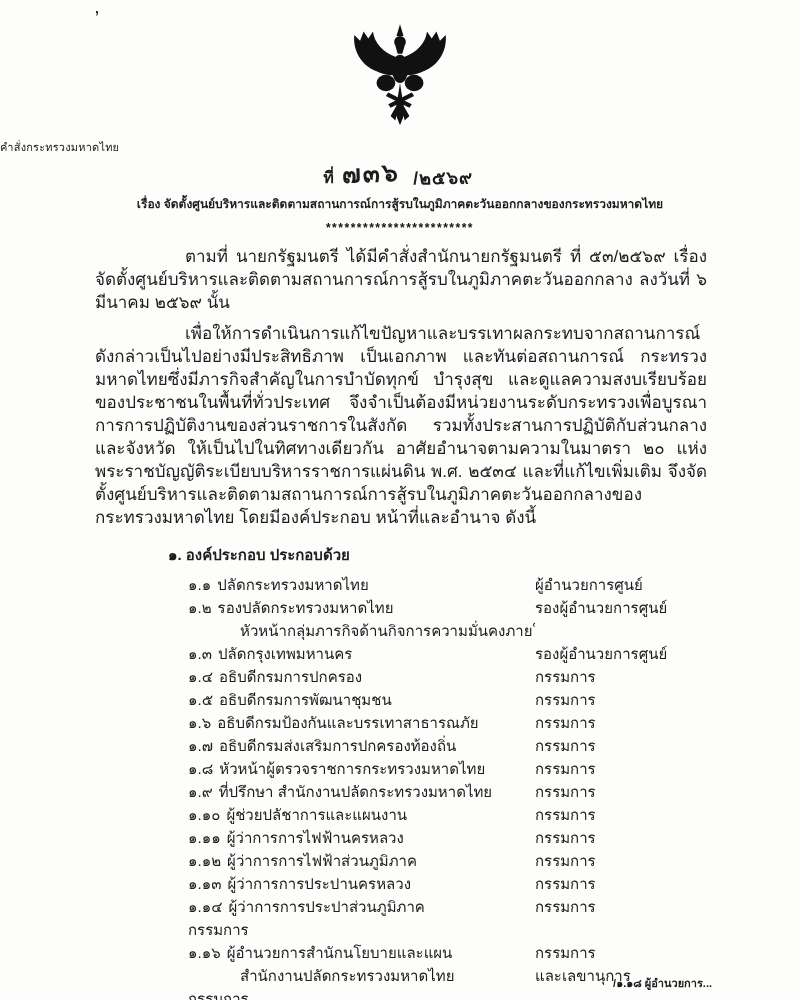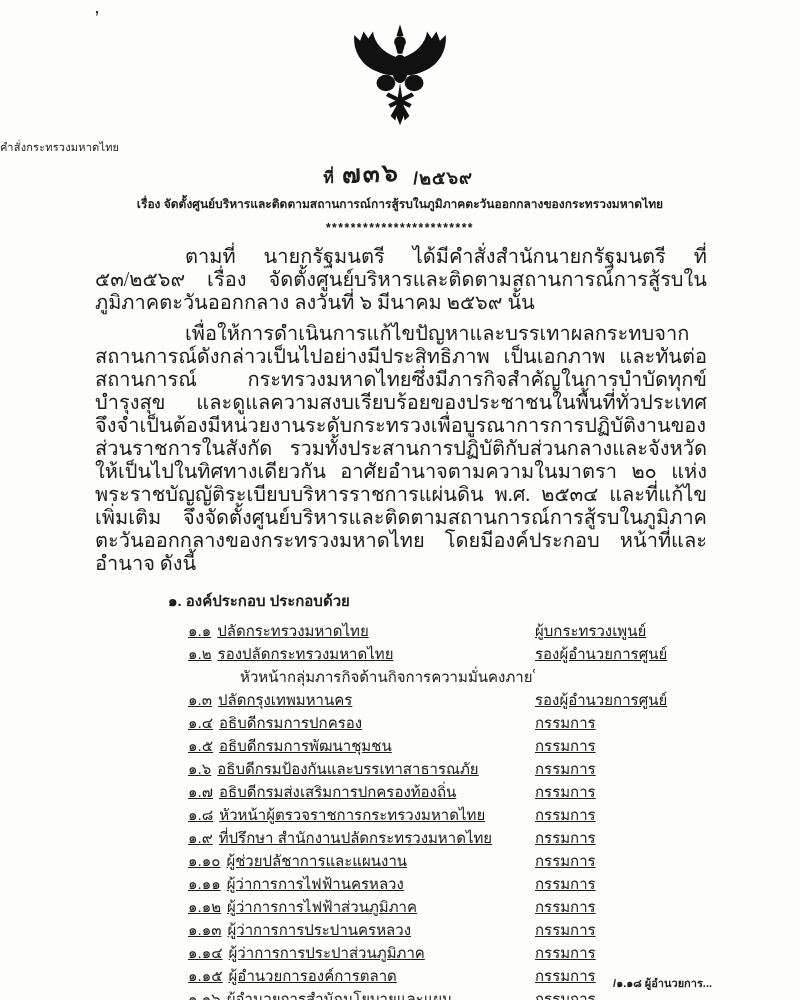--- a/index.html
+++ b/index.html
@@ -36,29 +36,29 @@
   .subject{
     text-align:center;font-size:12px;font-weight:bold;margin-top:2px;
     padding:0 60px;
   }
   .divider{
     text-align:center;font-size:12px;font-weight:bold;letter-spacing:1.5px;
     margin-top:8px;color:#111;
   }
   .body-par{
     width:612px;margin:10px auto 0 95px;
-    font-size:20px;line-height:23px;text-align:justify;text-indent:90px;font-family:Liberation Serif, serif;
+    font-size:17px;line-height:23px;text-align:justify;text-indent:90px;
   }
   .body-par + .body-par{margin-top:8px;}
   .section-heading{
     margin:14px 0 6px 168px;font-size:15px;font-weight:bold;
   }
   .members{margin-left:188px;margin-right:70px;font-size:15px;}
   .member-row{line-height:23px;}
-  .member-main{display:flex;text-decoration:underline;}
+  .member-main{display:flex;}
   .member-left{width:347px;white-space:nowrap;overflow:hidden;}
   .m-num{margin-right:6px;}
   .m-role{white-space:nowrap;}
   .member-sub{display:flex;}
   .m-sub-name{width:295px;margin-left:52px;white-space:nowrap;overflow:hidden;}
   .m-sub-role{white-space:nowrap;}
   .footer-note{
     position:absolute;right:88px;bottom:8px;
     font-size:11px;font-weight:bold;
   }
@@ -115,21 +115,21 @@
   <p class="body-par">เพื่อให้การดำเนินการแก้ไขปัญหาและบรรเทาผลกระทบจากสถานการณ์ดังกล่าวเป็นไปอย่างมีประสิทธิภาพ เป็นเอกภาพ และทันต่อสถานการณ์ กระทรวงมหาดไทยซึ่งมีภารกิจสำคัญในการบำบัดทุกข์ บำรุงสุข และดูแลความสงบเรียบร้อยของประชาชนในพื้นที่ทั่วประเทศ จึงจำเป็นต้องมีหน่วยงานระดับกระทรวงเพื่อบูรณาการการปฏิบัติงานของส่วนราชการในสังกัด รวมทั้งประสานการปฏิบัติกับส่วนกลางและจังหวัด ให้เป็นไปในทิศทางเดียวกัน อาศัยอำนาจตามความในมาตรา ๒๐ แห่งพระราชบัญญัติระเบียบบริหารราชการแผ่นดิน พ.ศ. ๒๕๓๔ และที่แก้ไขเพิ่มเติม จึงจัดตั้งศูนย์บริหารและติดตามสถานการณ์การสู้รบในภูมิภาคตะวันออกกลางของกระทรวงมหาดไทย โดยมีองค์ประกอบ หน้าที่และอำนาจ ดังนี้</p>
 
   <div class="section-heading">๑. องค์ประกอบ ประกอบด้วย</div>
 
   <div class="members">
   <div class="member-row">
     <div class="member-main">
       <div class="member-left">
         <span class="m-num">๑.๑</span><span class="m-name">ปลัดกระทรวงมหาดไทย</span>
       </div>
-      <div class="m-role">ผู้บกระทรวงเพูนย์</div>
+      <div class="m-role">ผู้อำนวยการศูนย์</div>
     </div>
 
   </div>
 
   <div class="member-row">
     <div class="member-main">
       <div class="member-left">
         <span class="m-num">๑.๒</span><span class="m-name">รองปลัดกระทรวงมหาดไทย</span>
       </div>
       <div class="m-role">รองผู้อำนวยการศูนย์</div>
@@ -255,23 +255,20 @@
       <div class="member-left">
         <span class="m-num">๑.๑๔</span><span class="m-name">ผู้ว่าการการประปาส่วนภูมิภาค</span>
       </div>
       <div class="m-role">กรรมการ</div>
     </div>
 
   </div>
 
   <div class="member-row">
     <div class="member-main">
-      <div class="member-left">
-        <span class="m-num">๑.๑๕</span><span class="m-name">ผู้อำนวยการองค์การตลาด</span>
-      </div>
       <div class="m-role">กรรมการ</div>
     </div>
 
   </div>
 
   <div class="member-row">
     <div class="member-main">
       <div class="member-left">
         <span class="m-num">๑.๑๖</span><span class="m-name">ผู้อำนวยการสำนักนโยบายและแผน</span>
       </div>

